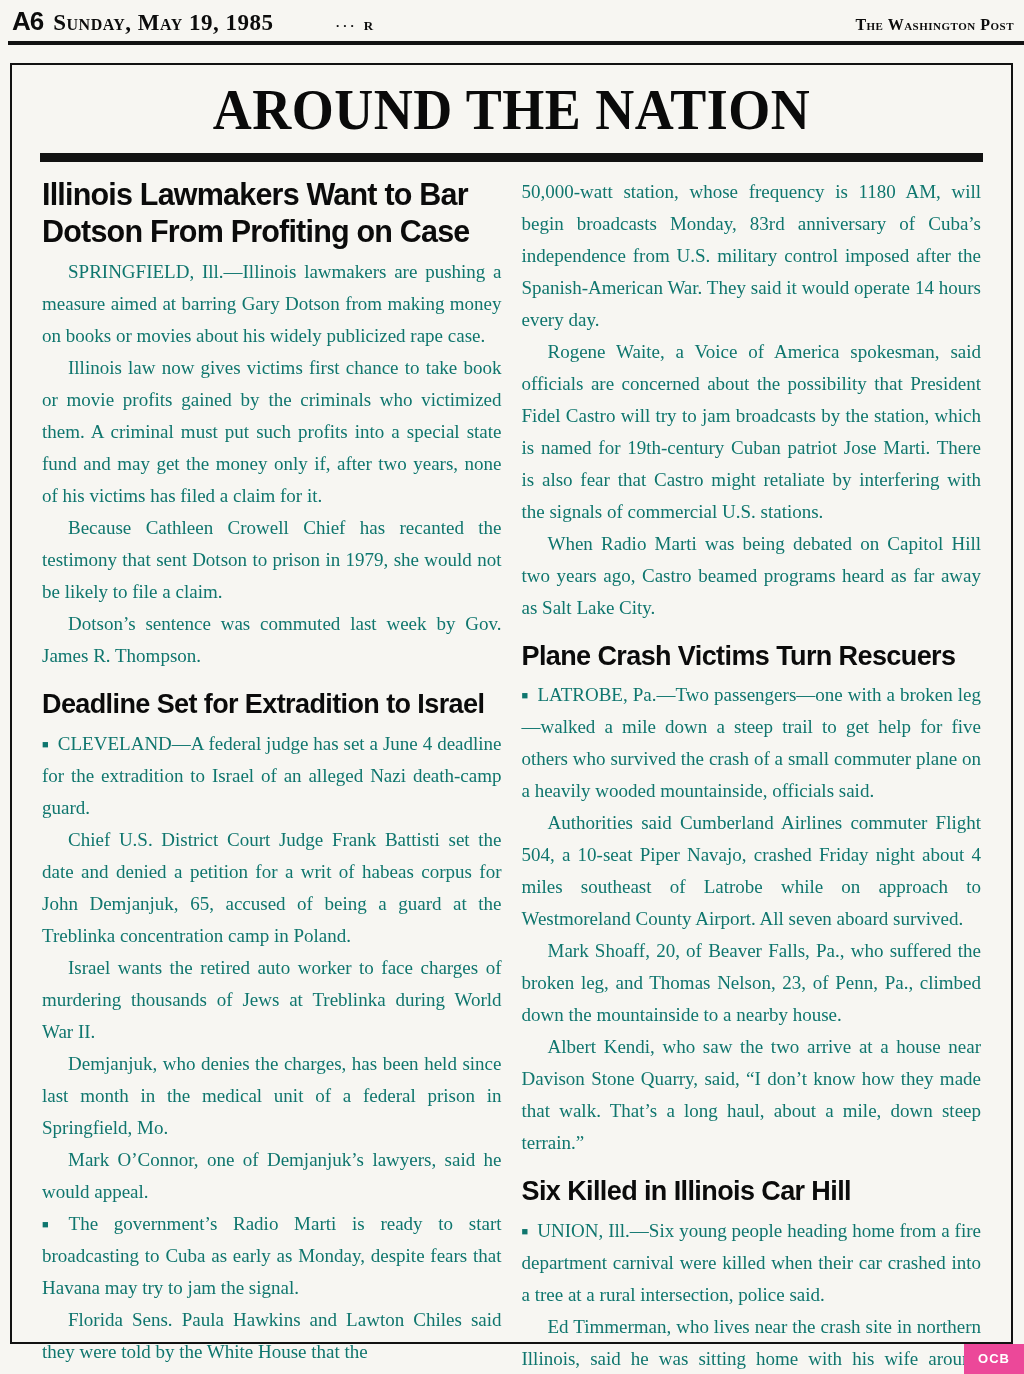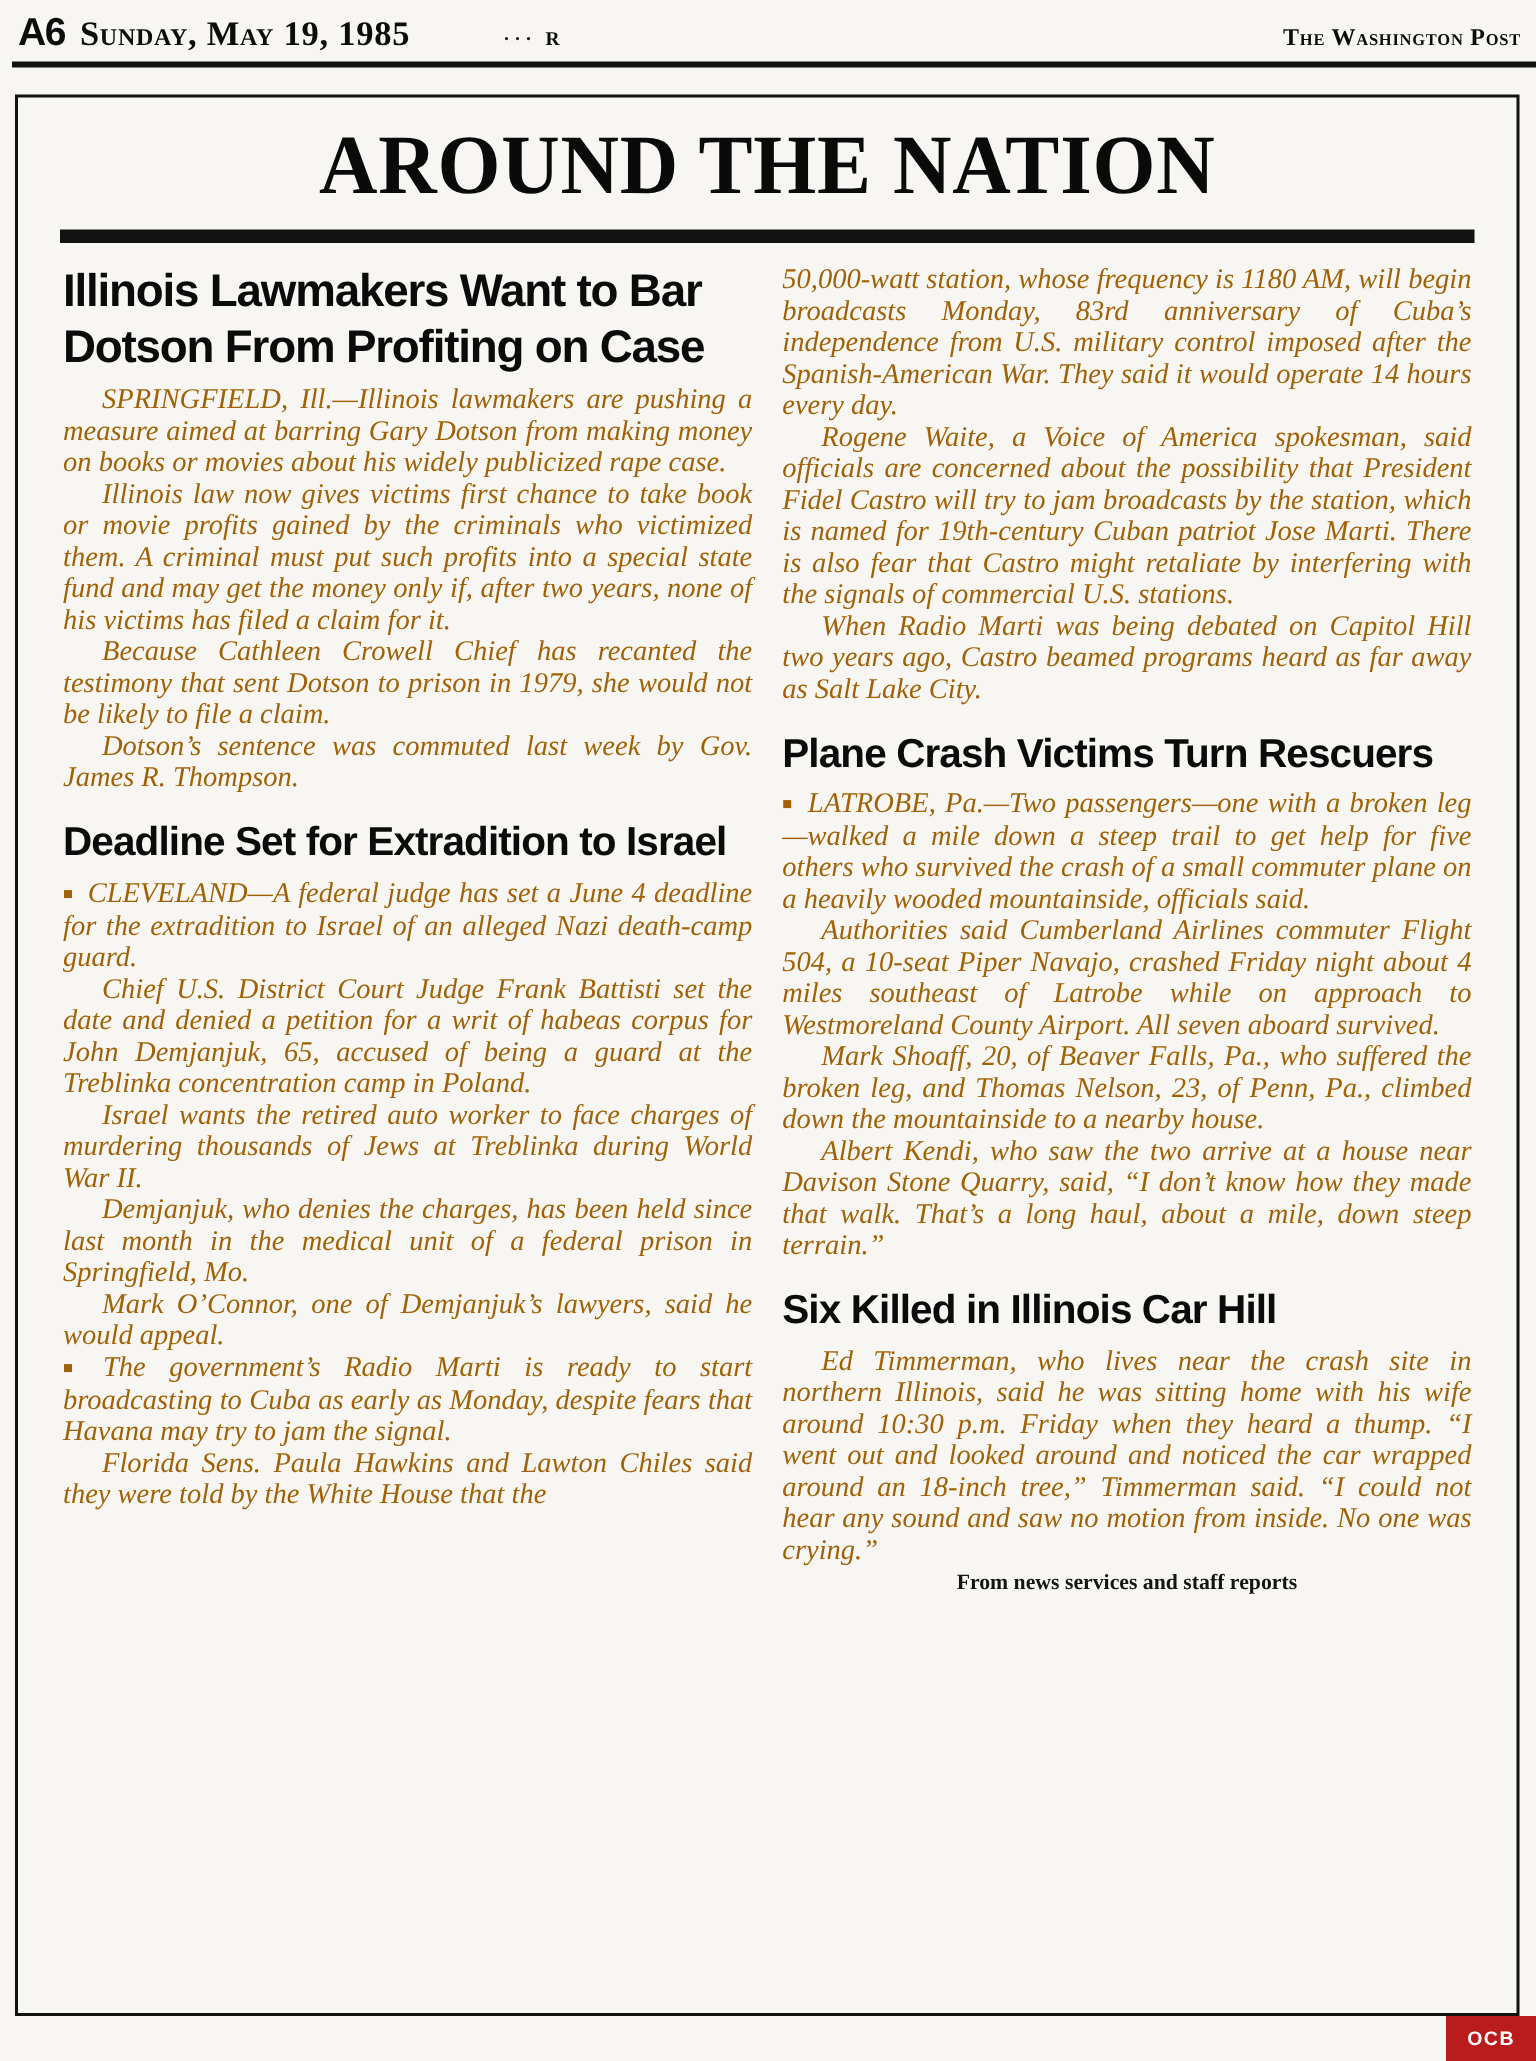--- a/index.html
+++ b/index.html
@@ -50,33 +50,33 @@
 
   .headline {
     font-family:"Liberation Sans",sans-serif; font-weight:bold;
     font-size:27px; line-height:1.2; letter-spacing:-0.6px;
     margin:16px 0 7px; color:#0b0b0b;
   }
   .headline.lead { font-size:30.5px; margin-top:0; letter-spacing:-0.8px; }
   article:first-child .headline { margin-top:0; }
 
   p.body {
-    font-family:"Liberation Serif",serif; font-size:19px; line-height:21px;
-    text-align:justify; text-indent:26px; margin:0; color:#a16207;font-style:italic;
+    font-family:"Liberation Serif",serif; font-size:19px; line-height:32px;
+    text-align:justify; text-indent:26px; margin:0; color:#0f766e;
   }
   p.body.noindent, p.body.bullet { text-indent:0; }
   .sq { font-size:11px; vertical-align:2px; margin-right:9px; }
 
   .credit {
     font-family:"Liberation Serif",serif; font-weight:bold;
     font-size:14.5px; text-align:center; margin:3px 0 0; color:#141414;
   }
 
   .badge {
-    position:absolute; right:0; bottom:0; background:#b91c1c; color:#fff;
+    position:absolute; right:0; bottom:0; background:#ec4899; color:#fff;
     font-family:"Liberation Sans",sans-serif; font-weight:bold;
     font-size:13px; letter-spacing:1px; padding:7px 14px 8px;
   }
 </style>
 </head>
 <body>
 
 <div class="page">
 
   <div class="masthead-row">
@@ -123,20 +123,21 @@
           </article>
           <article>
             <h2 class="headline">Plane Crash Victims Turn Rescuers</h2>
             <p class="body bullet"><span class="sq">■</span>LATROBE, Pa.—Two passengers—one with a broken leg—walked a mile down a steep trail to get help for five others who survived the crash of a small commuter plane on a heavily wooded mountainside, officials said.</p>
             <p class="body">Authorities said Cumberland Airlines commuter Flight 504, a 10-seat Piper Navajo, crashed Friday night about 4 miles southeast of Latrobe while on approach to Westmoreland County Airport. All seven aboard survived.</p>
             <p class="body">Mark Shoaff, 20, of Beaver Falls, Pa., who suffered the broken leg, and Thomas Nelson, 23, of Penn, Pa., climbed down the mountainside to a nearby house.</p>
             <p class="body">Albert Kendi, who saw the two arrive at a house near Davison Stone Quarry, said, “I don’t know how they made that walk. That’s a long haul, about a mile, down steep terrain.”</p>
           </article>
           <article>
             <h2 class="headline">Six Killed in Illinois Car Hill</h2>
+            <p class="body bullet"><span class="sq">■</span>UNION, Ill.—Six young people heading home from a fire department carnival were killed when their car crashed into a tree at a rural intersection, police said.</p>
             <p class="body">Ed Timmerman, who lives near the crash site in northern Illinois, said he was sitting home with his wife around 10:30 p.m. Friday when they heard a thump. “I went out and looked around and noticed the car wrapped around an 18-inch tree,” Timmerman said. “I could not hear any sound and saw no motion from inside. No one was crying.”</p>
             <p class="credit">From news services and staff reports</p>
           </article>
         </div>
     </div>
   </div>
 
   <div class="badge">OCB</div>
 </div>
 

